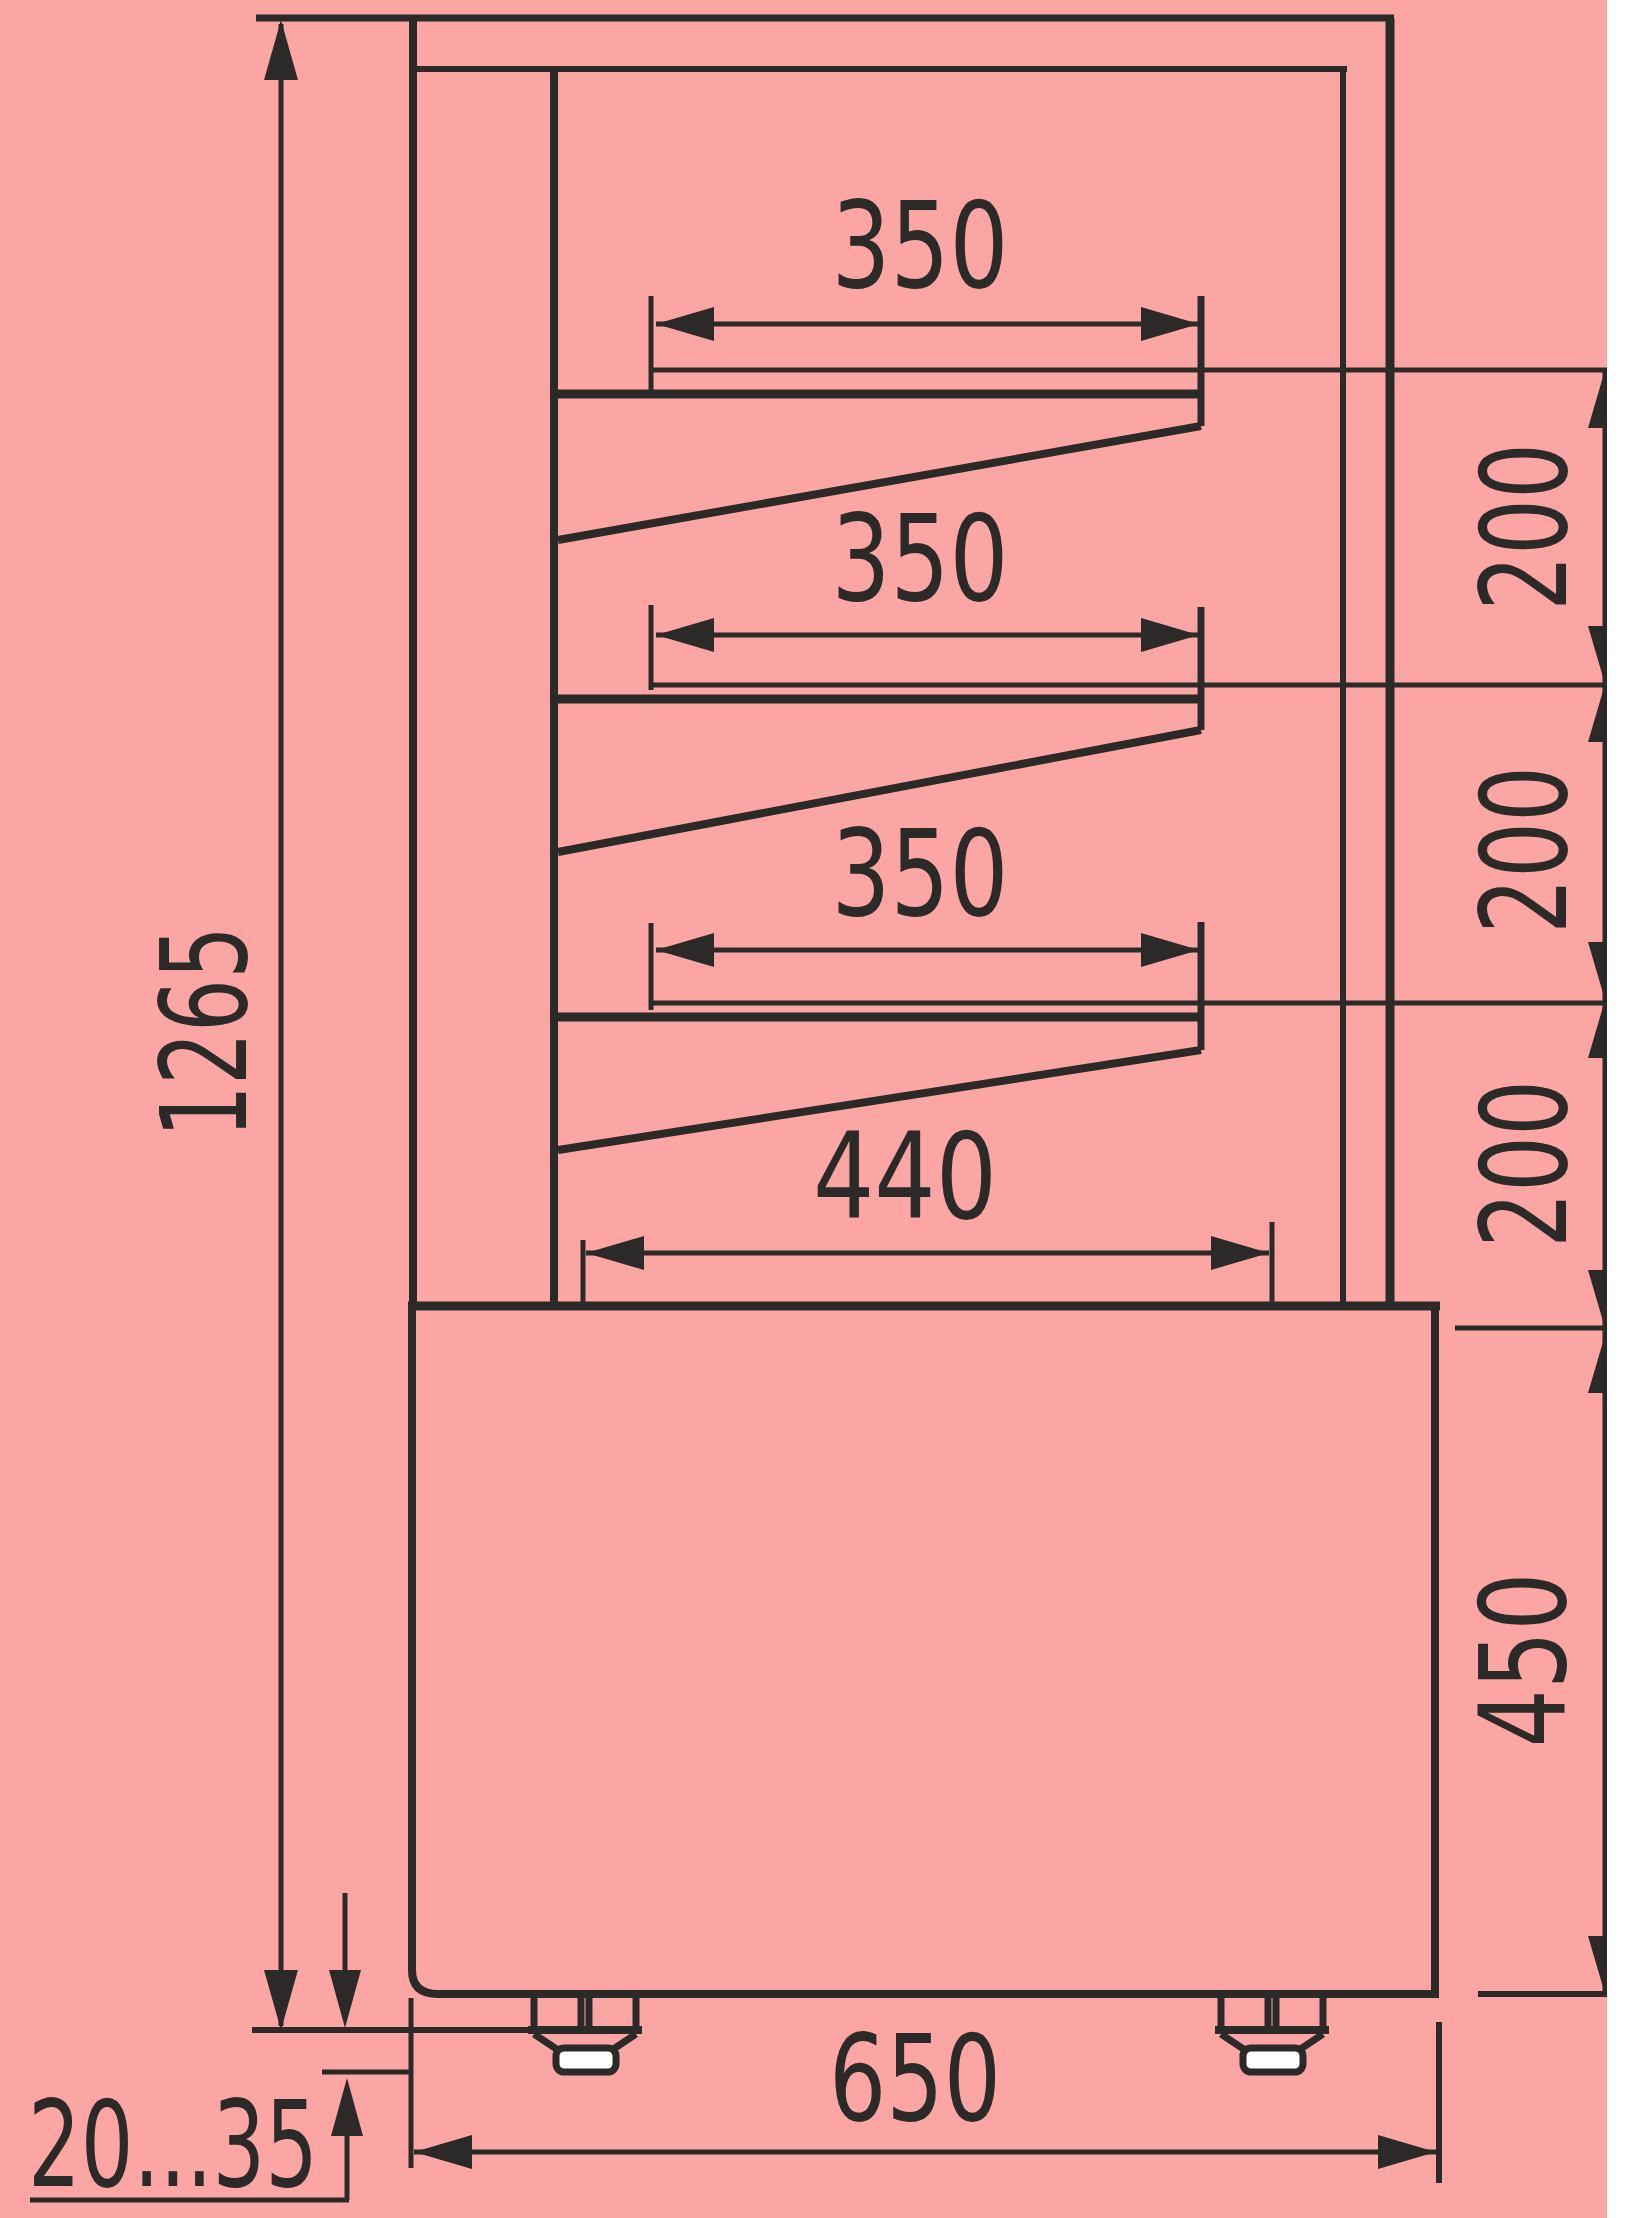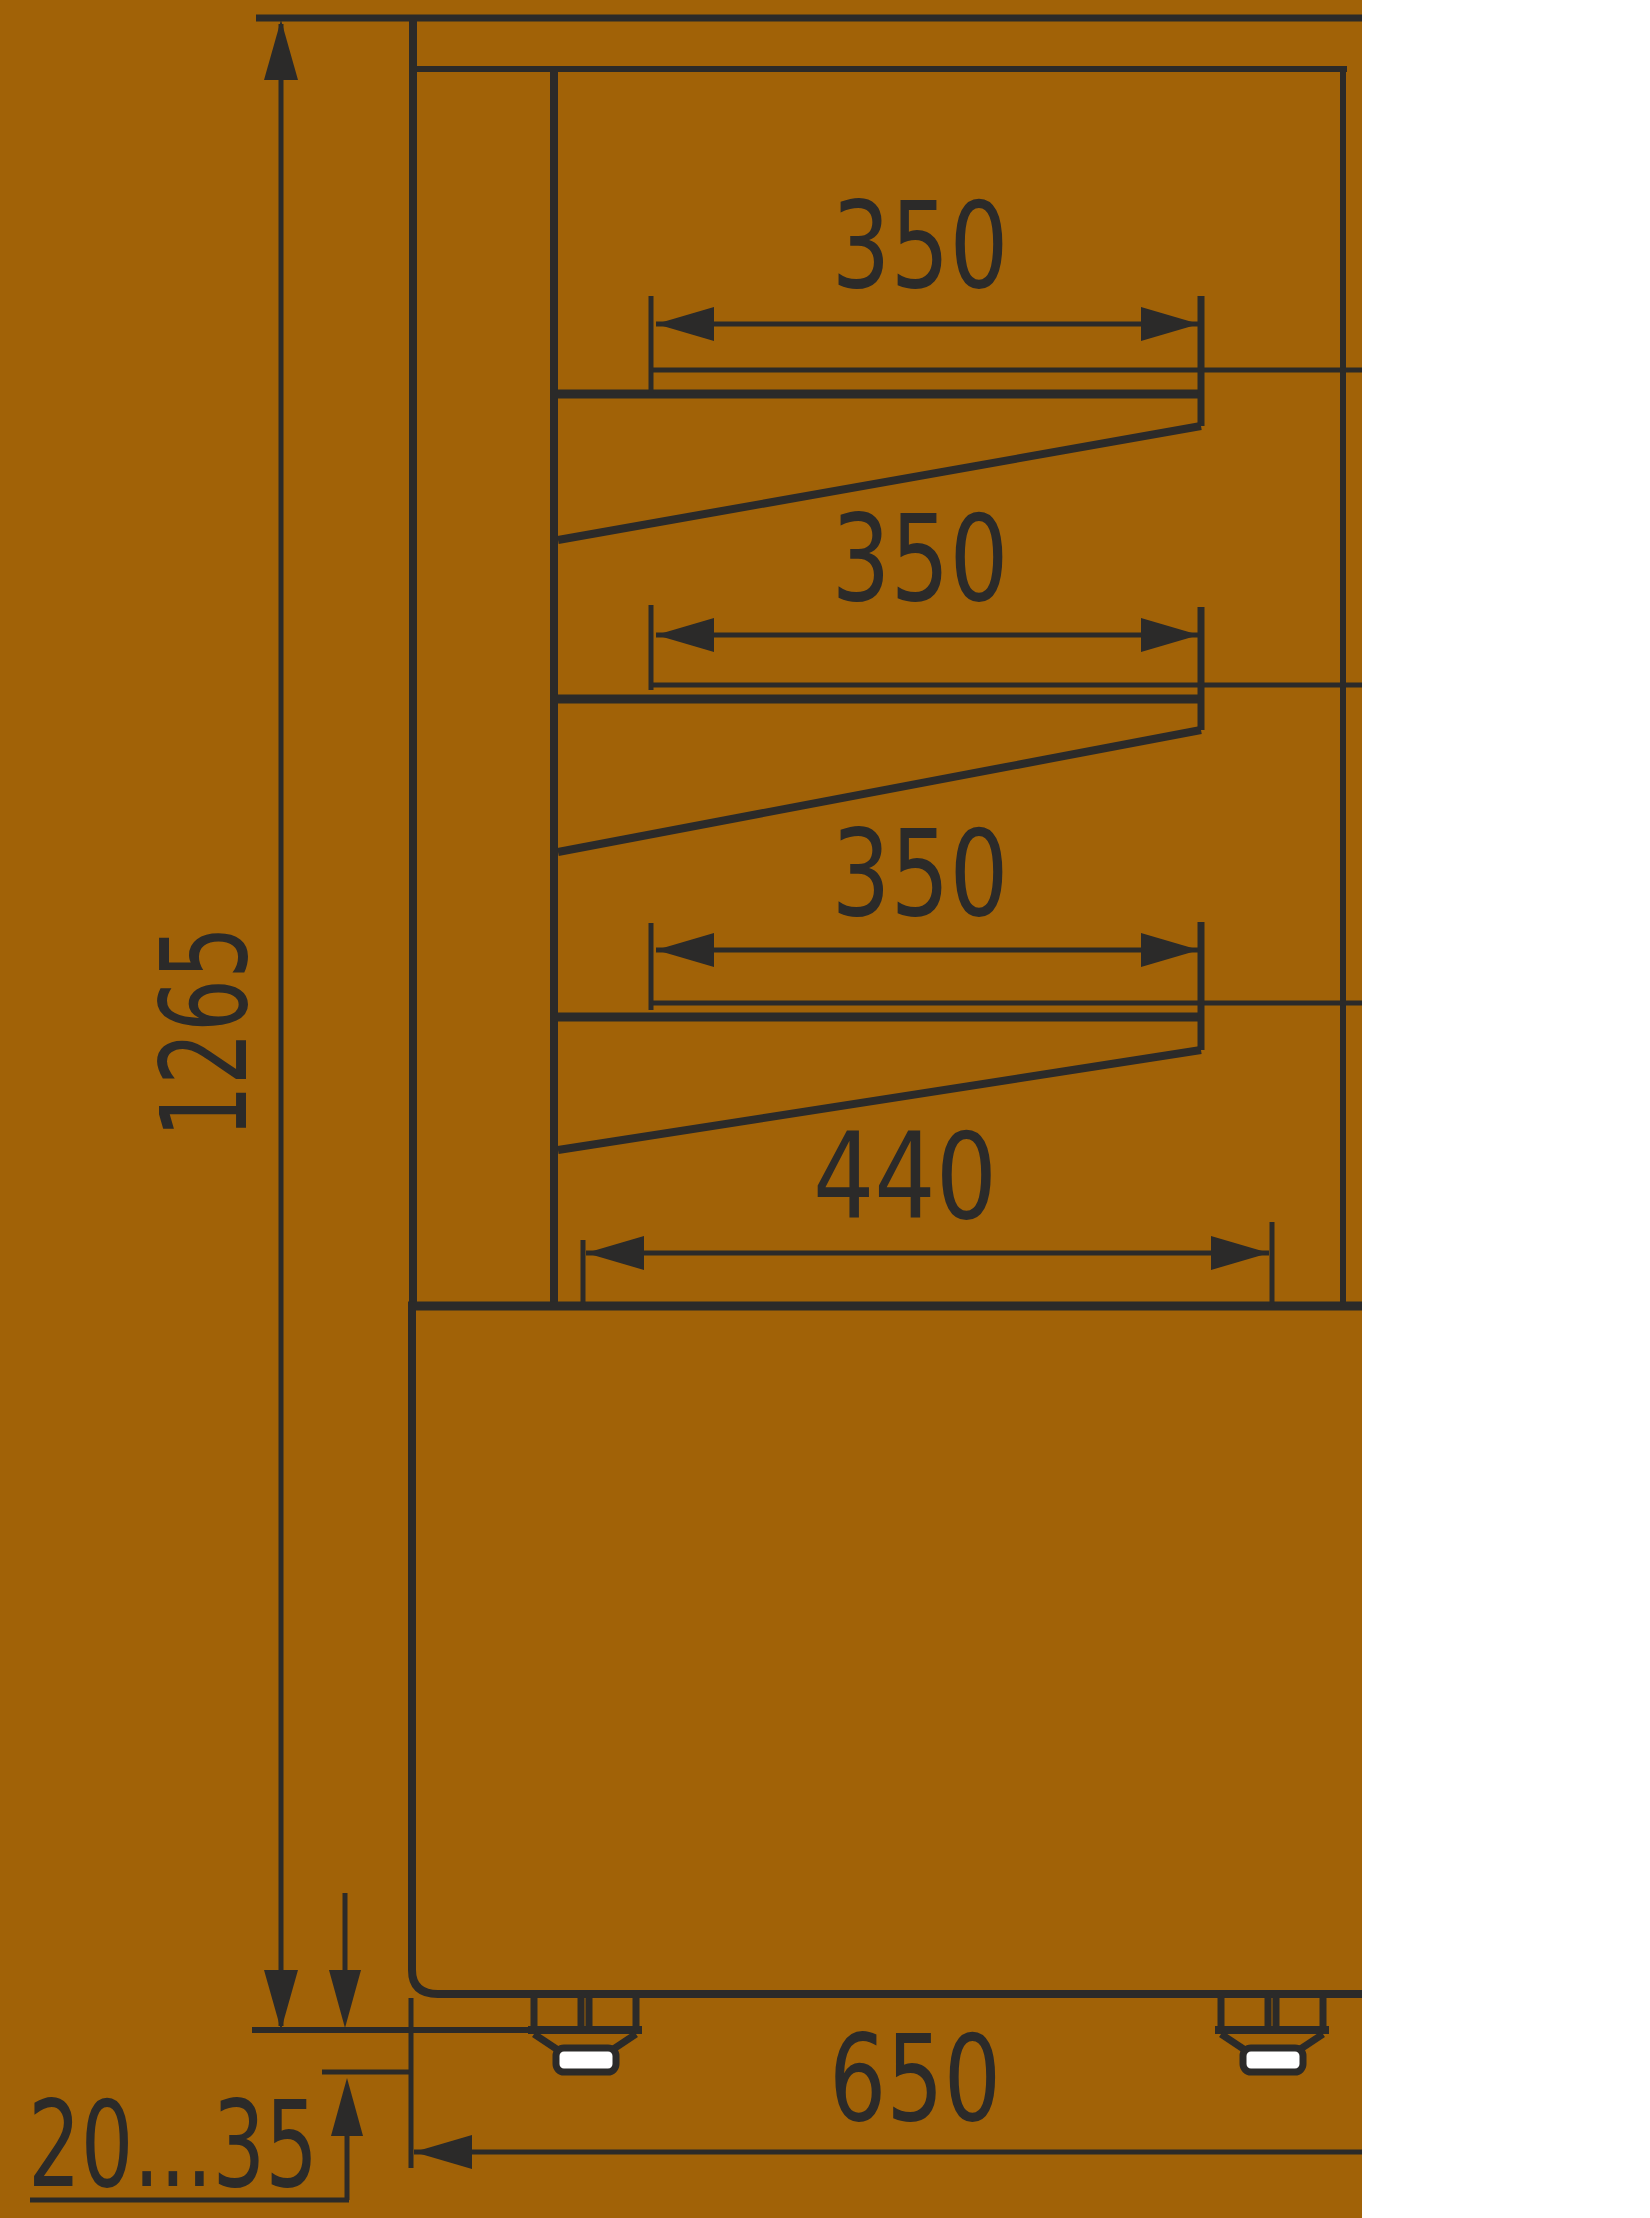--- a/index.html
+++ b/index.html
@@ -1,16 +1,16 @@
 <!DOCTYPE html>
 <html><head>
 <meta charset="utf-8">
 <style>
   html,body{margin:0;padding:0;background:#ffffff;}
-  .stage{width:1362px;height:2218px;position:relative;background:#a16207;overflow:hidden;}
+  .stage{width:1607px;height:2218px;position:relative;background:#fca5a5;overflow:hidden;}
   svg{display:block;}
   text{font-family:"DejaVu Sans","Liberation Sans",sans-serif;fill:#2b2a29;}
 </style>
 </head>
 <body>
 
 <div class="stage">
 <svg width="1650" height="2218" viewBox="0 0 1650 2218">
   <g stroke="#2b2a29" fill="none" stroke-linecap="butt">
 

